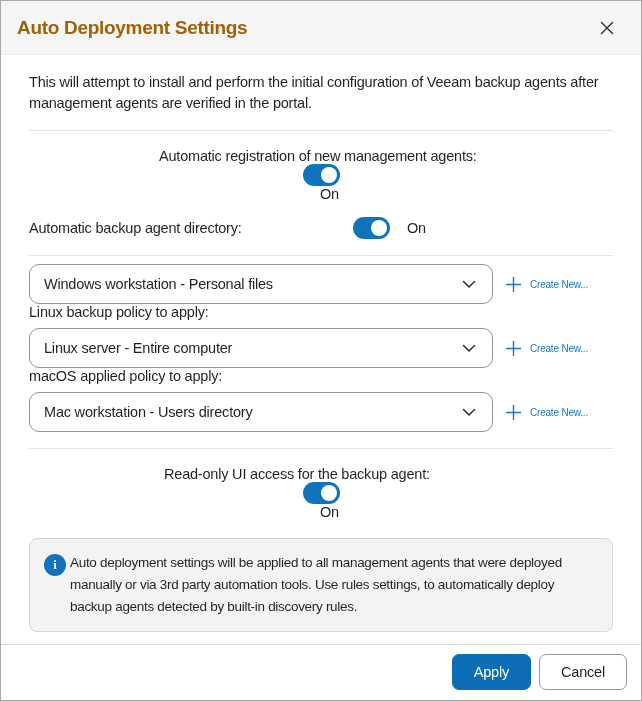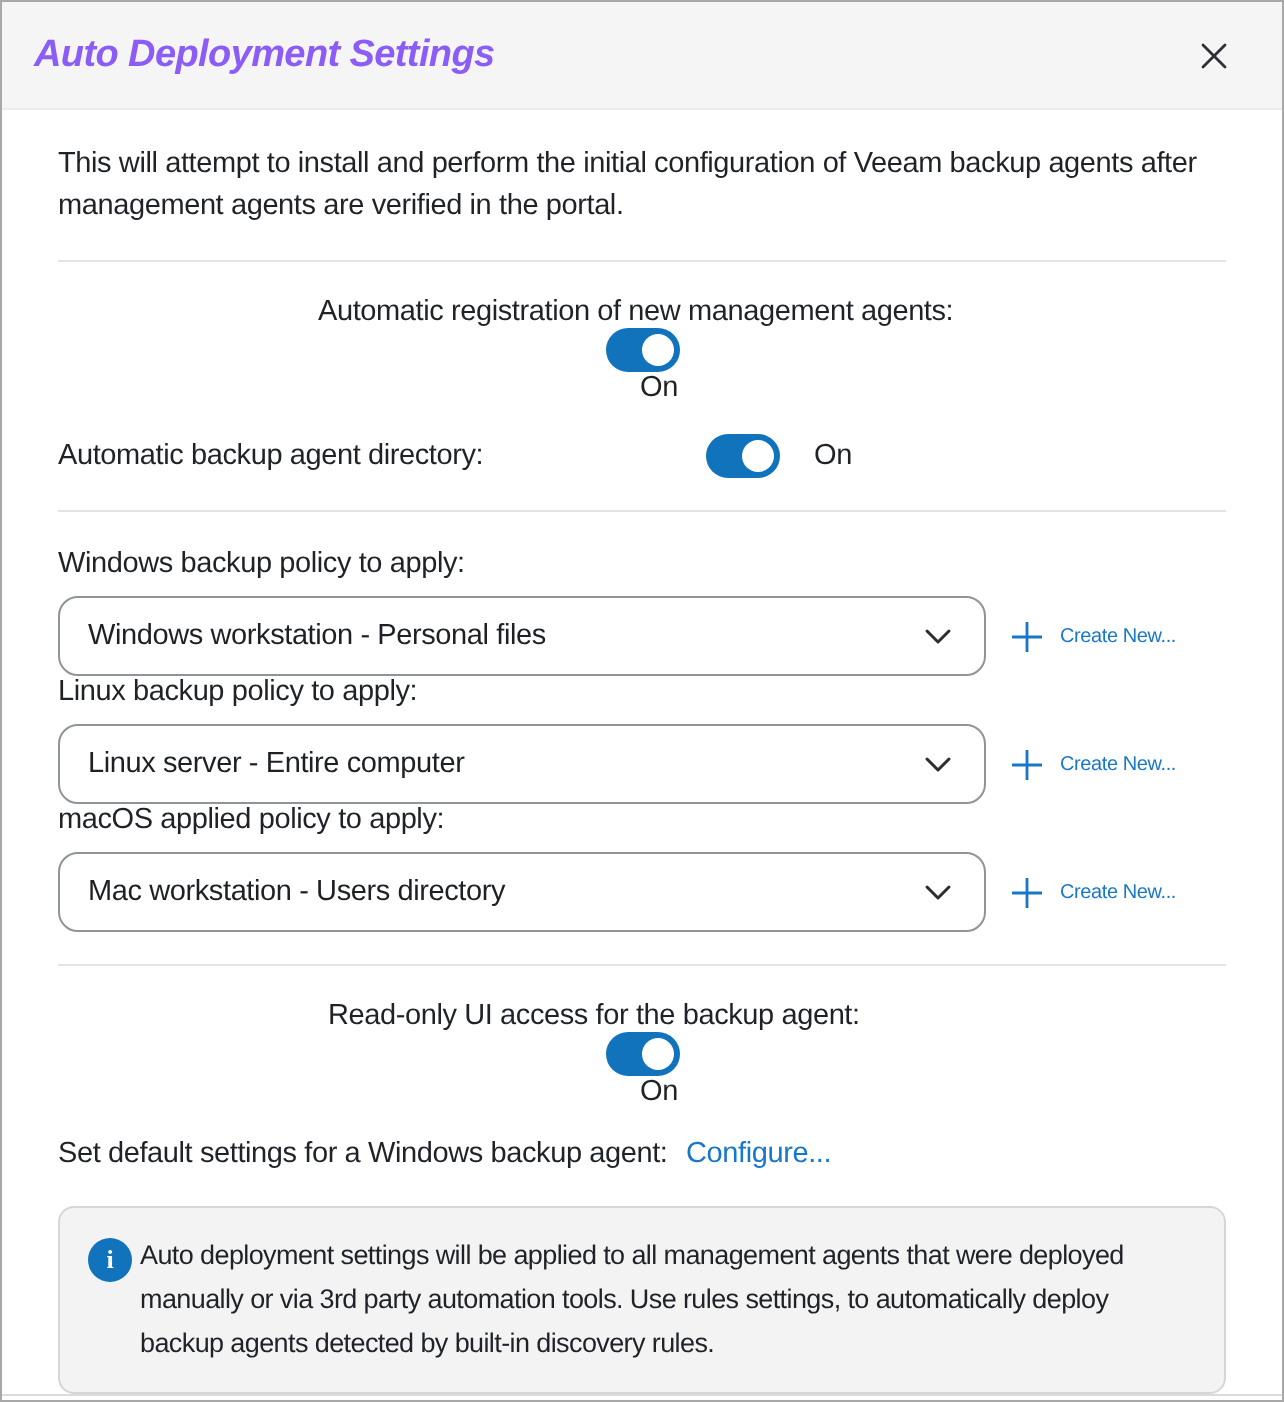--- a/index.html
+++ b/index.html
@@ -8,21 +8,21 @@
     --text:#1f2328;
     --divider:#e3e3e4;
     --field-border:#8f9499;
   }
   *{box-sizing:border-box;}
   html,body{margin:0;padding:0;background:#ffffff;}
   body{font-family:"Liberation Sans","DejaVu Sans",sans-serif;color:var(--text);-webkit-font-smoothing:antialiased;letter-spacing:-0.2px;}
   .modal{width:642px;height:701px;border:1px solid #a8a8a8;background:#fff;display:flex;flex-direction:column;overflow:hidden;}
   
   .hdr{background:#f5f5f6;padding:15px 16px 14px 16px;display:flex;align-items:center;justify-content:space-between;border-bottom:1px solid #ececec;flex:0 0 auto;}
-  .hdr h1{margin:0;font-size:19px;font-weight:700;letter-spacing:-0.3px;color:#8b5cf6;font-style:italic;}
+  .hdr h1{margin:0;font-size:19px;font-weight:700;letter-spacing:-0.3px;color:#a16207;}
   .close-btn{background:none;border:none;padding:4px;cursor:pointer;line-height:0;margin-right:6px;}
   
   .body{flex:1 1 auto;padding:0 28px;}
   .desc{margin:17px 0 0 0;font-size:14.5px;line-height:21px;max-width:572px;}
   .divider{height:1px;background:var(--divider);margin:16px 0 0 0;}
   .row{display:flex;align-items:center;}
   .toggle-row{margin-top:15px;}
   .toggle-row.first{margin-top:17px;flex-direction:column;}
   .lbl{font-size:14.5px;}
   .w1{width:324px;flex:0 0 auto;}
@@ -81,21 +81,20 @@
     <div class="row toggle-row">
       <span class="lbl w1">Automatic backup agent directory:</span>
       <span class="toggle">
           <span class="knob"></span>
         </span>
       <span class="state">On</span>
     </div>
 
     <div class="divider"></div>
 
-    <div class="sec-label first">Windows backup policy to apply:</div>
     <div class="field-row">
       <div class="dropdown">
         <span class="val">Windows workstation - Personal files</span>
         <svg width="14" height="9" viewBox="0 0 14 9">
           <polyline points="1.5,1.5 7,7 12.5,1.5" fill="none" stroke="#2b2f33" stroke-width="1.5" stroke-linecap="round" stroke-linejoin="round"></polyline>
         </svg>
       </div>
       <a class="create-link">
         <span class="plus">
           <svg width="17" height="17" viewBox="0 0 17 17">
@@ -145,24 +144,20 @@
     <div class="divider"></div>
 
     <div class="row toggle-row first">
       <span class="lbl w2">Read-only UI access for the backup agent:</span>
       <span class="toggle">
           <span class="knob"></span>
         </span>
       <span class="state">On</span>
     </div>
 
-    <div class="row toggle-row">
-      <span class="lbl w2">Set default settings for a Windows backup agent:</span>
-      <a class="link">Configure...</a>
-    </div>
 
     <div class="note">
       <span class="info-ic">i</span>
       <span class="note-text">Auto deployment settings will be applied to all management agents that were deployed manually or via 3rd party automation tools. Use rules settings, to automatically deploy backup agents detected by built-in discovery rules.</span>
     </div>
 
   </div>
 
   <div class="ftr">
     <button class="btn btn-primary">Apply</button>

